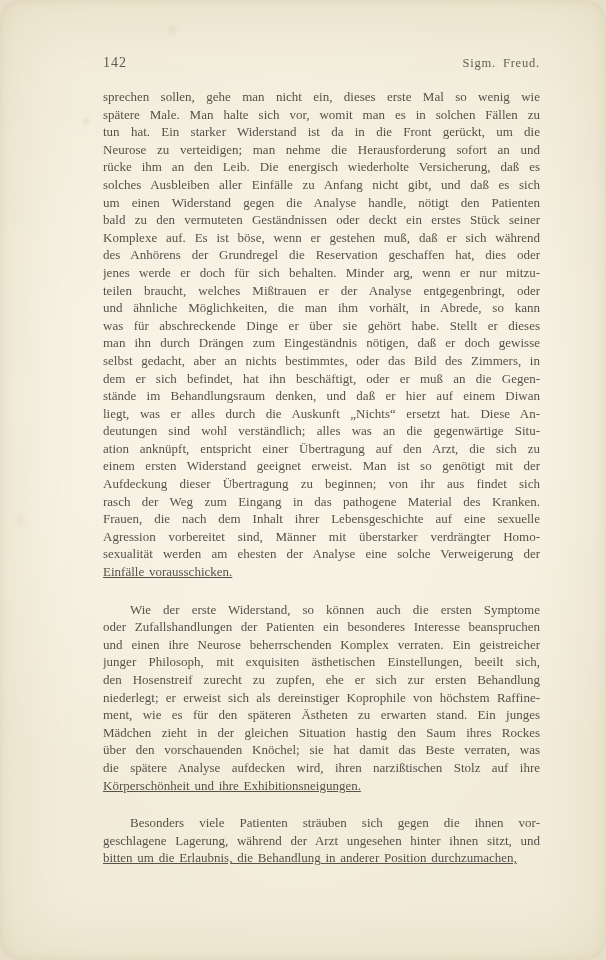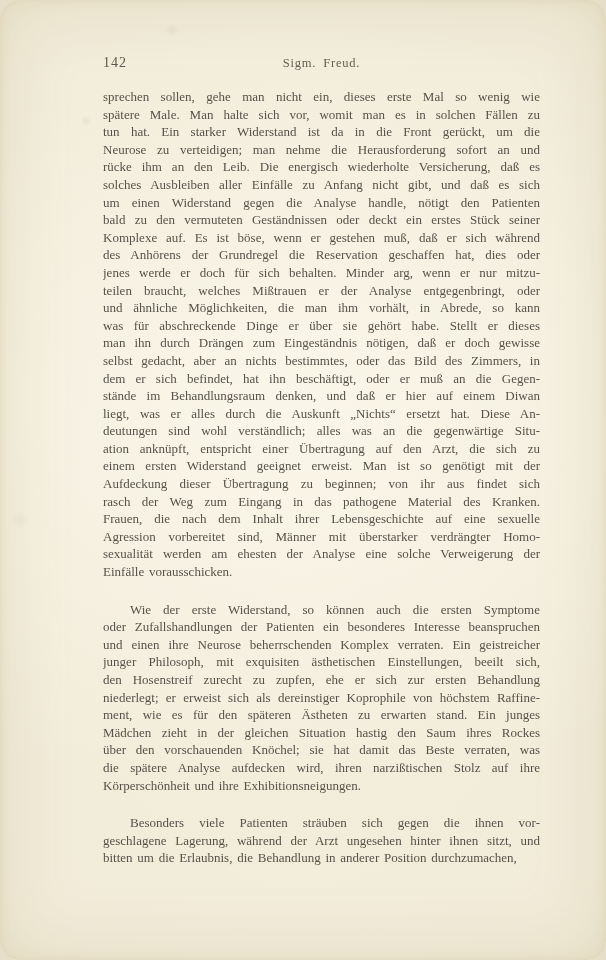--- a/index.html
+++ b/index.html
@@ -41,21 +41,21 @@
     top: 55px;
     font-size: 14px;
     letter-spacing: 1px;
     color: #5c584e;
   }
   .running-head {
     position: absolute;
     left: 103px;
     top: 56px;
     width: 437px;
-    text-align: center;
+    text-align: right;
     font-size: 12.5px;
     letter-spacing: 0.8px;
     word-spacing: 3px;
     color: #625e53;
   }
   .body-text {
     position: absolute;
     left: 103px;
     top: 88px;
     width: 437px;
@@ -72,20 +72,21 @@
   }
   
   .line::after {
     content: "";
     display: inline-block;
     width: 100%;
     height: 0;
   }
   .line.last {
     text-align: left;
+    text-decoration: underline;
   }
   .line.last::after { content: none; }
   .line.indent { text-indent: 27px; margin-top: 20px; }
 </style>
 </head>
 <body>
 
 <div class="page">
   <div class="folio">142</div>
   <div class="running-head">Sigm. Freud.</div>

